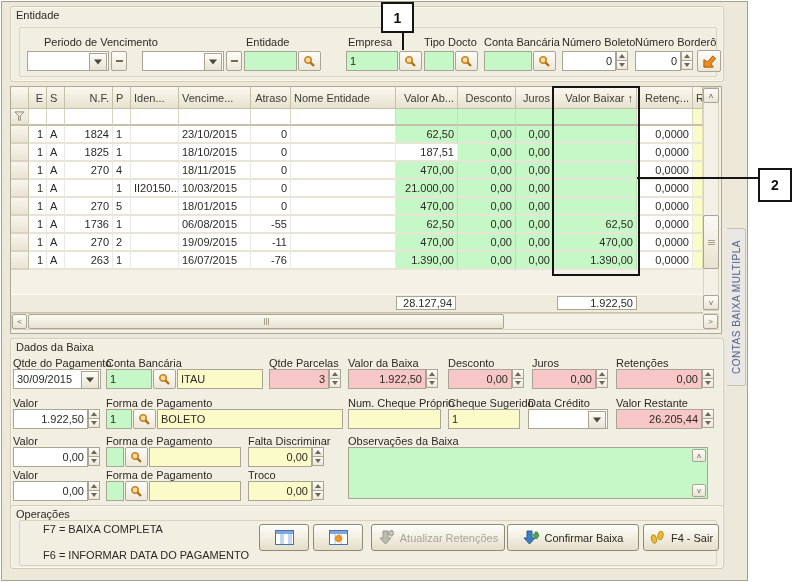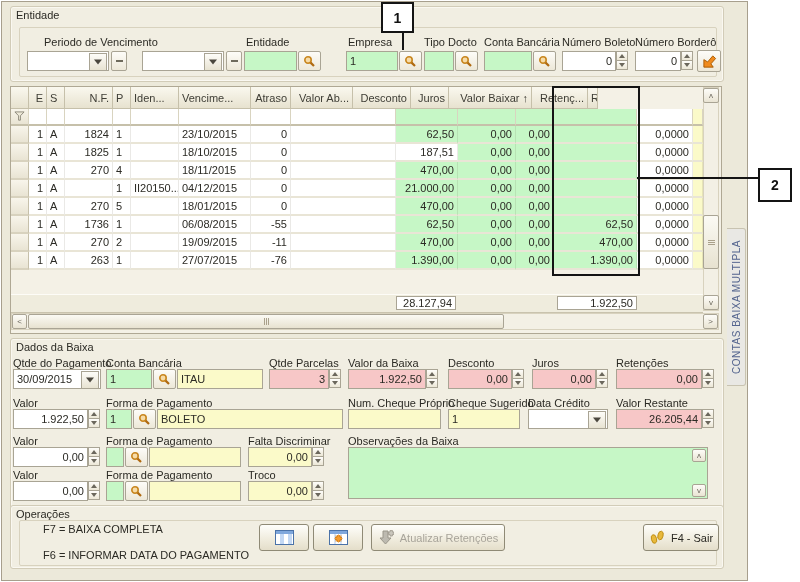--- a/index.html
+++ b/index.html
@@ -148,20 +148,21 @@
   <div id="grid">
     <div id="grid-header">
           <div class="gh" style="width: 18px;"></div>
           <div class="gh r" style="width: 18px;">E</div>
           <div class="gh" style="width: 18px;">S</div>
           <div class="gh r" style="width: 48px;">N.F.</div>
           <div class="gh" style="width: 18px;">P</div>
           <div class="gh" style="width: 48px;">Iden...</div>
           <div class="gh" style="width: 72px;">Vencime...</div>
           <div class="gh r" style="width: 40px;">Atraso</div>
+          <div class="gh" style="width: 105px;">Nome Entidade</div>
           <div class="gh r" style="width: 62px;">Valor Ab...</div>
           <div class="gh r" style="width: 58px;">Desconto</div>
           <div class="gh r" style="width: 38px;">Juros</div>
           <div class="gh r" style="width: 83px;">Valor Baixar ↑</div>
           <div class="gh r" style="width: 56px;">Retenç...</div>
           <div class="gh" style="width: 10px;">Re</div>
         </div>
     <div id="grid-filter">
           <div class="gf" style="width: 18px; background: linear-gradient(rgb(248, 245, 235), rgb(233, 228, 211));">
             <svg width="11" height="11" viewBox="0 0 12 12">
@@ -235,21 +236,21 @@
             <div class="gc r" style="width: 56px;">0,0000</div>
             <div class="gc" style="width: 10px; background: rgb(251, 250, 201);"></div>
           </div>
           <div class="grow">
             <div class="gc sel" style="width: 18px;"></div>
             <div class="gc r" style="width: 18px;">1</div>
             <div class="gc" style="width: 18px;">A</div>
             <div class="gc r" style="width: 48px;"></div>
             <div class="gc" style="width: 18px;">1</div>
             <div class="gc" style="width: 48px;">II20150...</div>
-            <div class="gc" style="width: 72px;">04/12/2015</div>
+            <div class="gc" style="width: 72px;">10/03/2015</div>
             <div class="gc r" style="width: 40px;">0</div>
             <div class="gc" style="width: 105px;"></div>
             <div class="gc r" style="width: 62px; background: rgb(198, 247, 198);">21.000,00</div>
             <div class="gc r" style="width: 58px; background: rgb(198, 247, 198);">0,00</div>
             <div class="gc r" style="width: 38px; background: rgb(198, 247, 198);">0,00</div>
             <div class="gc r" style="width: 83px; background: rgb(198, 247, 198);"></div>
             <div class="gc r" style="width: 56px;">0,0000</div>
             <div class="gc" style="width: 10px; background: rgb(251, 250, 201);"></div>
           </div>
           <div class="grow">
@@ -303,21 +304,21 @@
             <div class="gc r" style="width: 56px;">0,0000</div>
             <div class="gc" style="width: 10px; background: rgb(251, 250, 201);"></div>
           </div>
           <div class="grow">
             <div class="gc sel" style="width: 18px;"></div>
             <div class="gc r" style="width: 18px;">1</div>
             <div class="gc" style="width: 18px;">A</div>
             <div class="gc r" style="width: 48px;">263</div>
             <div class="gc" style="width: 18px;">1</div>
             <div class="gc" style="width: 48px;"></div>
-            <div class="gc" style="width: 72px;">27/07/2015</div>
+            <div class="gc" style="width: 72px;">16/07/2015</div>
             <div class="gc r" style="width: 40px;">-76</div>
             <div class="gc" style="width: 105px;"></div>
             <div class="gc r" style="width: 62px; background: rgb(198, 247, 198);">1.390,00</div>
             <div class="gc r" style="width: 58px; background: rgb(198, 247, 198);">0,00</div>
             <div class="gc r" style="width: 38px; background: rgb(198, 247, 198);">0,00</div>
             <div class="gc r" style="width: 83px; background: rgb(198, 247, 198);">1.390,00</div>
             <div class="gc r" style="width: 56px;">0,0000</div>
             <div class="gc" style="width: 10px; background: rgb(251, 250, 201);"></div>
           </div>
         </div>
@@ -550,20 +551,27 @@
         <path d="M9.5 4.5 v8 M5.5 8.5 h8 M6.7 5.7 l5.6 5.6 M12.3 5.7 l-5.6 5.6" stroke="#F59B2C" stroke-width="1"></path>
       </svg>
     </div>
     <div class="pushbtn disabled" style="left:360px;top:18px;width:134px;">
       <svg width="16" height="16" viewBox="0 0 16 16">
         <path d="M5 1 h5 v7 h3 L7.5 14 L2 8 h3 z" fill="#BDBAB0" stroke="#9A968A"></path>
         <path d="M11 1 h3 v2 h2 v3 h-2 v2 h-3 v-2 h-2 v-3 h2 z" fill="#C9C6BC" stroke="#9A968A" transform="scale(0.8) translate(4,-0.5)"></path>
       </svg>
       <span>Atualizar Retenções</span>
     </div>
+    <div class="pushbtn" style="left:496px;top:18px;width:132px;">
+      <svg width="16" height="16" viewBox="0 0 16 16">
+        <path d="M4 1 h5 v7 h3 L6.5 14 L1 8 h3 z" fill="#3E7FC1" stroke="#2A5E96"></path>
+        <path d="M12 2 h2.5 v2 h1.5 v2.5 h-1.5 v2 H12 v-2 h-1.5 V4 H12 z" fill="#49A84D" stroke="#2F7A33" stroke-width="0.6"></path>
+      </svg>
+      <span>Confirmar Baixa</span>
+    </div>
     <div class="pushbtn" style="left:632px;top:18px;width:76px;">
       <svg width="16" height="15" viewBox="0 0 16 15">
         <ellipse cx="5" cy="9" rx="2.6" ry="4.4" fill="#E8B93C" stroke="#B8860B" stroke-width="0.8" transform="rotate(-14 5 9)"></ellipse>
         <ellipse cx="11.5" cy="5.5" rx="2.6" ry="4.4" fill="#E8B93C" stroke="#B8860B" stroke-width="0.8" transform="rotate(14 11.5 5.5)"></ellipse>
       </svg>
       <span>F4 - Sair</span>
     </div>
   </div>
 
 </div>

